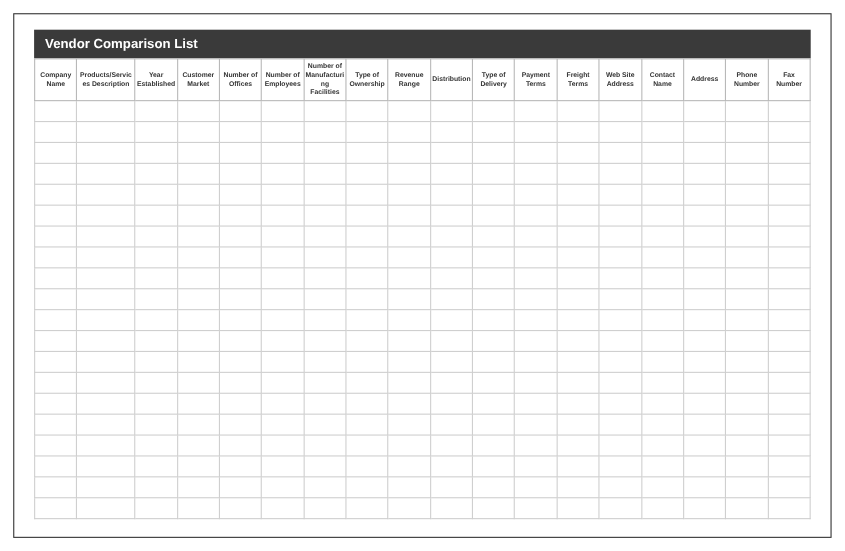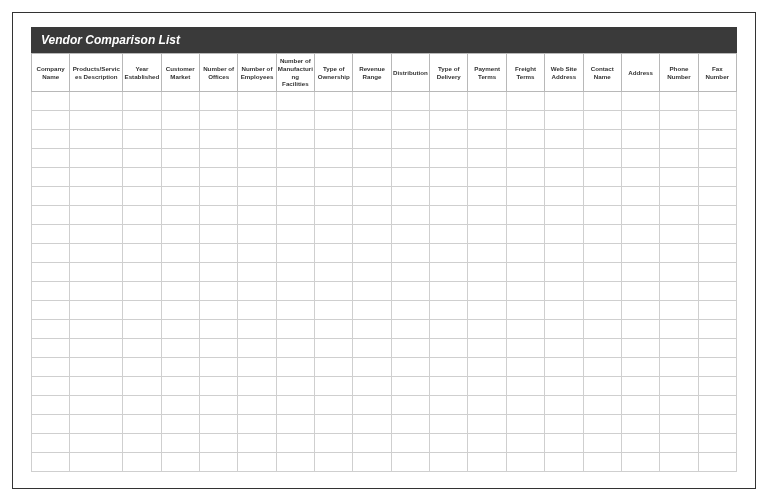--- a/index.html
+++ b/index.html
@@ -17,21 +17,20 @@
     .outer-frame {
       width: 100%;
       height: 100%;
       border: 1px solid #333;
       padding: 14px 18px;
       background: #ffffff;
     }
     .title-bar {
       background: #3a3a3a;
       color: #ffffff;
-      font-style: italic;
       font-weight: bold;
       font-size: 12px;
       padding: 6px 10px;
       height: 26px;
       display: flex;
       align-items: center;
     }
     .vendor-table {
       width: 100%;
       border-collapse: collapse;

